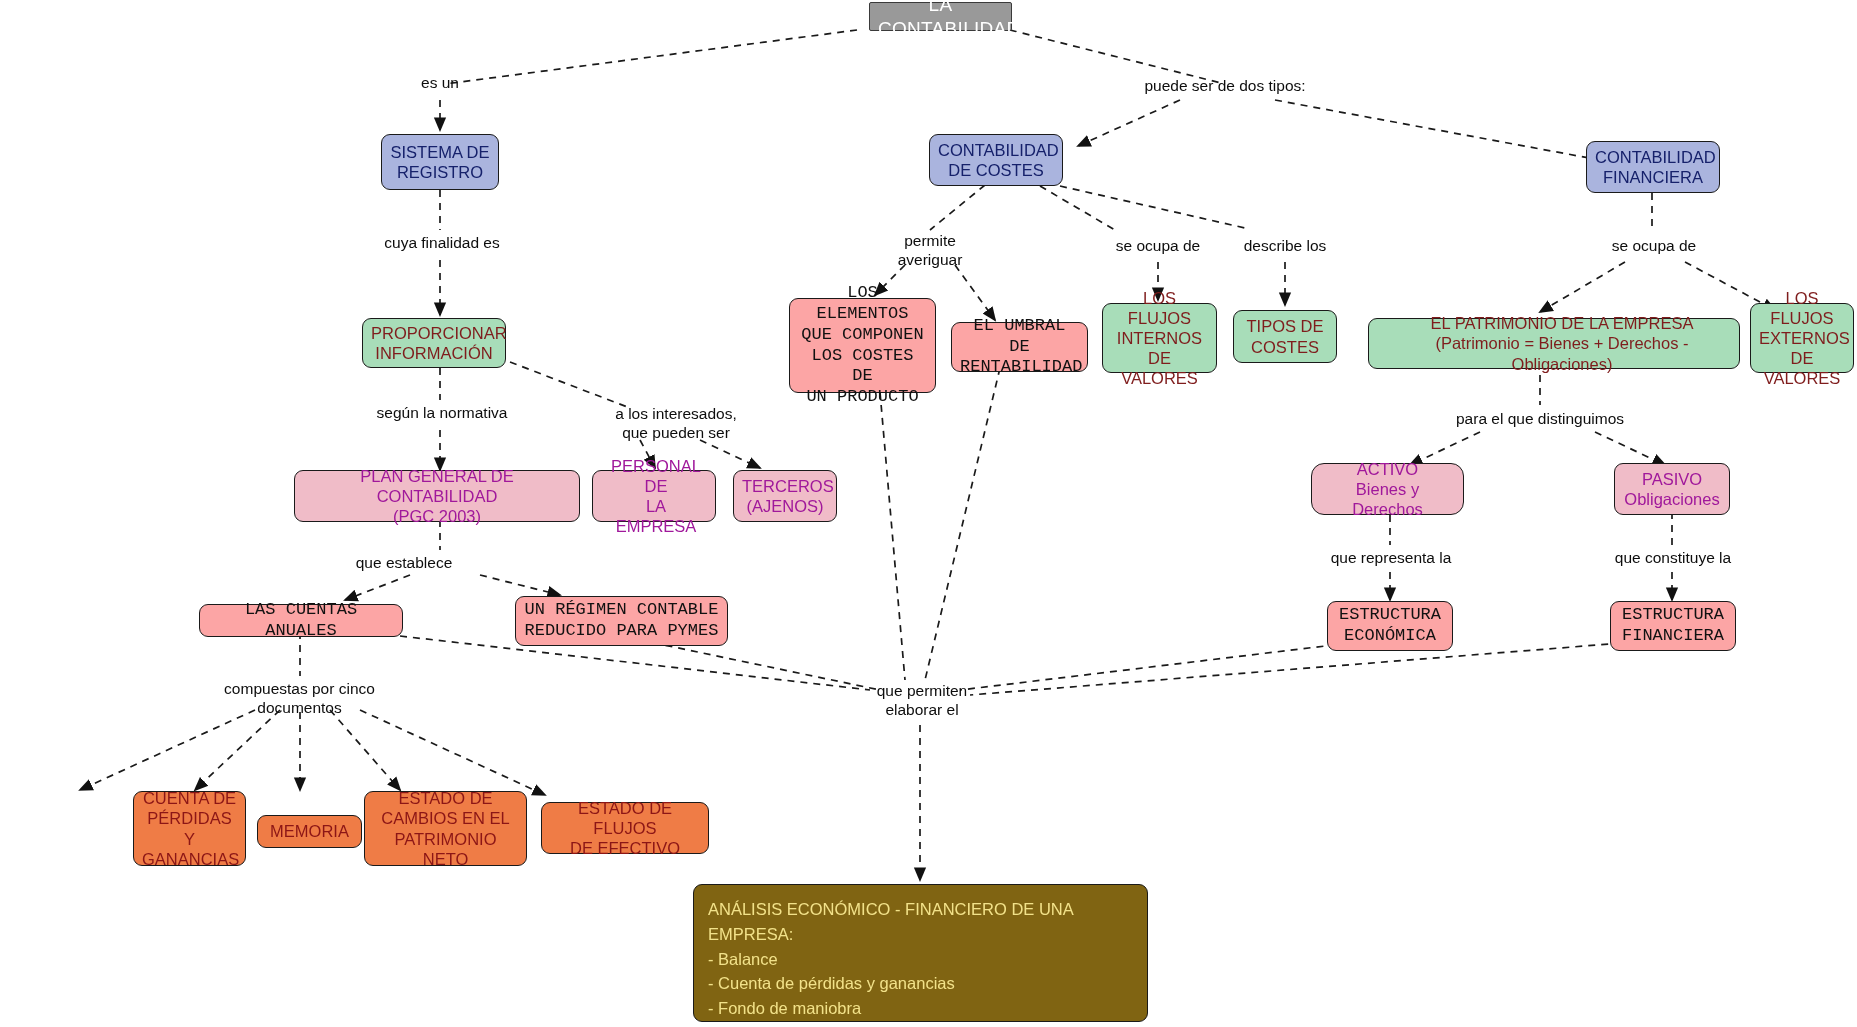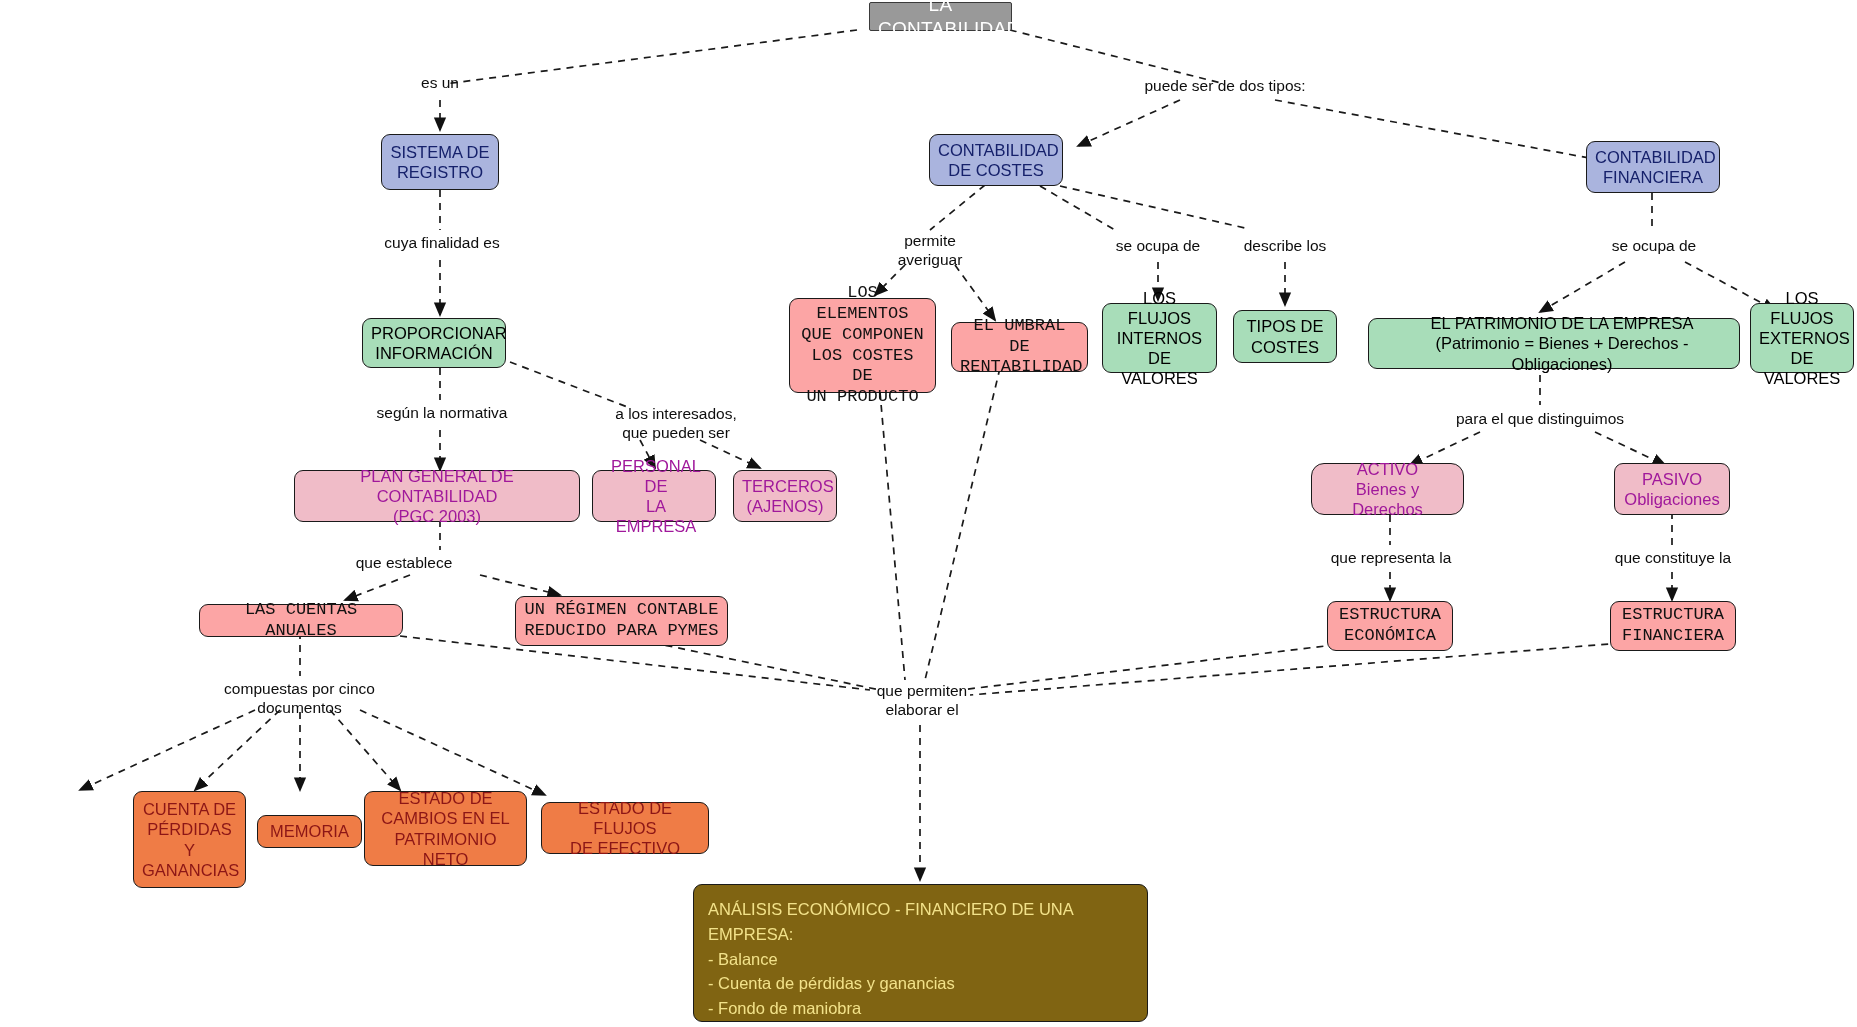--- a/index.html
+++ b/index.html
@@ -7,21 +7,21 @@
   #canvas{position:relative;width:1857px;height:1027px;overflow:hidden;background:#fff;}
   svg#edges{position:absolute;left:0;top:0;width:1857px;height:1027px;}
   .node{position:absolute;box-sizing:border-box;border:1.6px solid #1a1a1a;
         display:flex;align-items:center;justify-content:center;text-align:center;
         line-height:1.22;padding:4px 8px;}
   .node .lbl{white-space:pre-line;display:block;width:100%;}
   .rounded{border-radius:9px;}
   .title-node{background:#999999;color:#ffffff;border:1.6px solid #3a3a3a;border-radius:2px;
               font-size:19px;letter-spacing:.3px;}
   .blue{background:#aab4de;color:#16216b;font-size:16.5px;}
-  .green{background:#a8ddb9;color:#000000;font-size:16.5px;}
+  .green{background:#a8ddb9;color:#7f1d1d;font-size:16.5px;}
   .pink{background:#f0bcc8;color:#a0189b;font-size:16.5px;}
   .yellow{background:#fca5a5;color:#111111;font-size:17px;font-family:Liberation Mono, monospace;}
   .orange{background:#ef7c46;color:#8c1616;font-size:16.5px;}
   .brown{background:#806412;color:#f2e28a;font-size:16.5px;text-align:left;
          justify-content:flex-start;align-items:flex-start;padding:12px 14px;line-height:1.5;}
   .elabel{position:absolute;font-size:15.5px;color:#0d0d0d;text-align:center;
           white-space:pre-line;line-height:1.25;background:transparent;}
 </style>
 </head>
 <body>
@@ -132,21 +132,21 @@
   <div class="node rounded yellow" style="left:199px;top:604px;width:204px;height:33px;text-align:center;">
     <span class="lbl">LAS CUENTAS ANUALES</span>
   </div>
 
   <div class="node rounded yellow" style="left:515px;top:596px;width:213px;height:50px;">
     <span class="lbl">UN RÉGIMEN CONTABLE
 REDUCIDO PARA PYMES</span>
   </div>
 
 
-  <div class="node rounded orange" style="left:133px;top:791px;width:113px;height:97px;">
+  <div class="node rounded orange" style="left:133px;top:791px;width:113px;height:75px;">
     <span class="lbl">CUENTA DE
 PÉRDIDAS Y
 GANANCIAS</span>
   </div>
 
   <div class="node rounded orange" style="left:257px;top:815px;width:105px;height:33px;">
     <span class="lbl">MEMORIA</span>
   </div>
 
   <div class="node rounded orange" style="left:364px;top:791px;width:163px;height:75px;">

